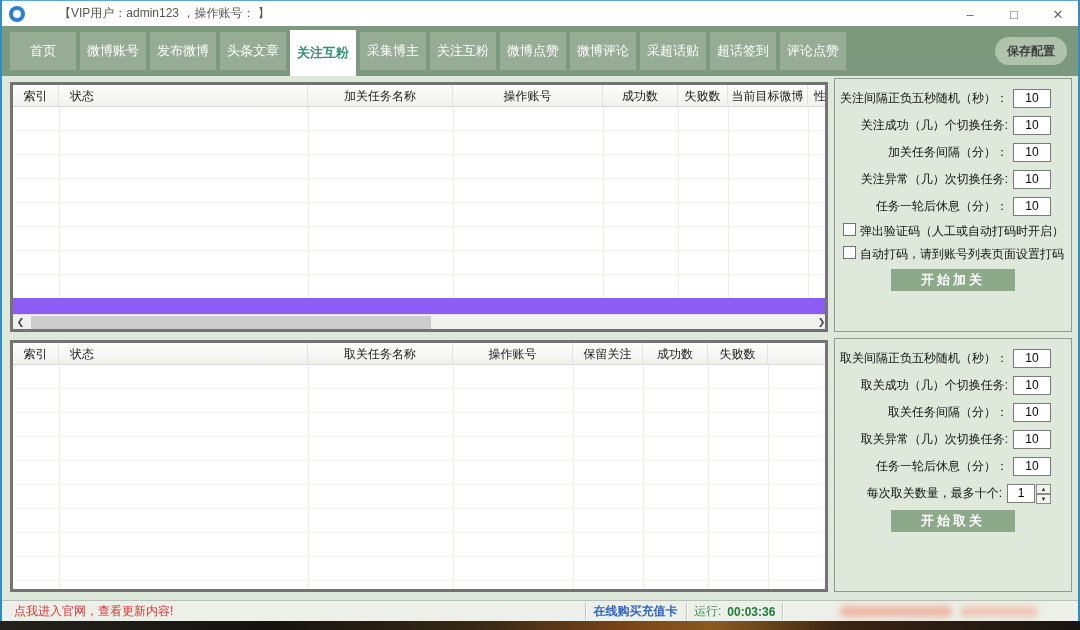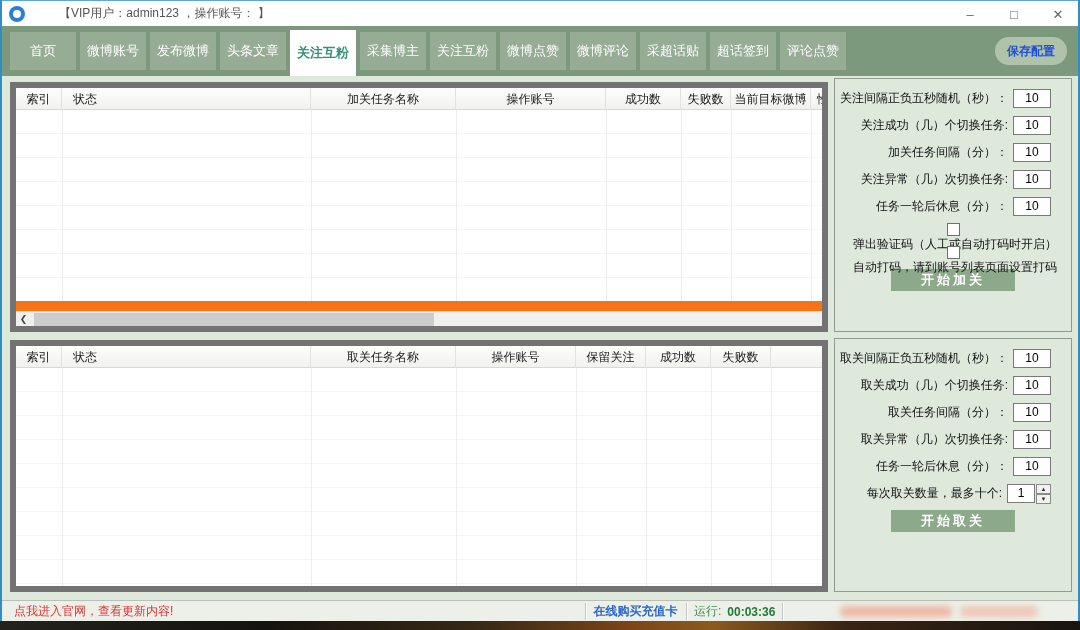--- a/index.html
+++ b/index.html
@@ -16,24 +16,24 @@
   .win-btn { width:44px; height:26px; display:flex; align-items:center; justify-content:center; font-size:13px; color:#666; }
 
   .border-left, .border-right { position:absolute; top:0; width:2px; height:621px; background:#2f8fc5; z-index:50; }
   .border-left { left:0; } .border-right { right:0; }
 
   
   .tabbar { position:absolute; left:0; top:26px; width:1080px; height:50px; background:#7c987d; }
   .tabs { position:absolute; left:10px; top:0; height:50px; display:flex; gap:4px; align-items:flex-end; }
   .tab { width:66px; height:38px; margin-bottom:6px; background:#96ac95; color:#ffffff; font-size:13px; display:flex; align-items:center; justify-content:center; cursor:default;font-family:Liberation Mono, monospace; }
   .tab.active { height:46px; margin-bottom:0; background:#ffffff; color:#35907a; font-weight:bold; }
-  .save-config-btn { position:absolute; right:13px; top:11px; width:72px; height:28px; border-radius:14px; background:#afc3ab; color:#1d4ed8; font-size:12px; font-weight:bold; display:flex; align-items:center; justify-content:center; border:none; }
-
-  
-  .table { position:absolute; background:#f97316; border:6px solid #737373; overflow:hidden; }
+  .save-config-btn { position:absolute; right:13px; top:11px; width:72px; height:28px; border-radius:14px; background:#afc3ab; color:#404040; font-size:12px; font-weight:bold; display:flex; align-items:center; justify-content:center; border:none; }
+
+  
+  .table { position:absolute; background:#8b5cf6; border:3px solid #737373; overflow:hidden; }
   .table-upper { left:10px; top:82px; width:818px; height:250px; }
   .table-lower { left:10px; top:340px; width:818px; height:252px; }
   .thead { display:flex; height:22px; background:linear-gradient(#fdfdfc,#f1f1ee); border-bottom:1px solid #d8d8d5; }
   .th { font-size:12px; color:#1a1a1a; display:flex; align-items:center; justify-content:center; border-right:1px solid #e2e2df; height:22px; white-space:nowrap; overflow:hidden; flex:none; }
   .th.left { justify-content:flex-start; }
   .tbody { position:relative; width:100%; background:repeating-linear-gradient(#ffffff 0px, #ffffff 23px, #f5f5f2 23px, #f5f5f2 24px); }
   .tbody-upper { height:191px; }
   .tbody-lower { height:228px; }
   .vline { position:absolute; top:0; bottom:0; width:1px; background:#ededea; }
 
@@ -44,21 +44,21 @@
   .hs-thumb { position:absolute; left:3px; top:1px; width:400px; height:13px; background:#cccccc; }
 
   
   .panel { position:absolute; left:834px; width:238px; border:1px solid #909a90; padding-top:9px; }
   .panel-follow { top:78px; height:254px; }
   .panel-unfollow { top:338px; height:254px; }
   .field-row { display:flex; justify-content:flex-end; align-items:center; height:20px; margin:0 20px 7px 0; }
   .field-label { font-size:12px; color:#111; margin-right:5px; white-space:nowrap; }
   .num-input { width:38px; height:19px; border:1px solid #7a7a7a; background:#fff; font-size:12px; text-align:center; font-family:"Liberation Sans",sans-serif; }
   .num-input.small { width:28px; }
-  .cb-row { display:flex; align-items:center; margin:0 4px 6px 8px; height:17px;flex-direction:column; }
+  .cb-row { display:flex; margin:0 4px 6px 8px; height:17px; }
   .cb-box { width:13px; height:13px; border:1px solid #707070; background:#ffffff; margin-right:4px; flex:none; }
   .cb-label { font-size:12px; color:#111; white-space:nowrap; }
   .start-btn { display:block; width:124px; height:22px; margin:4px auto 0 auto; background:#8ca98a; color:#ffffff; border:none; font-size:13px; font-weight:bold; letter-spacing:3px; font-family:"Liberation Sans",sans-serif; }
   .spin-wrap { display:flex; align-items:center; }
   .spinner { width:15px; height:19px; margin-left:1px; display:flex; flex-direction:column; }
   .spin-btn { flex:1; border:1px solid #8a8a8a; background:#f2f2ef; font-size:6px; line-height:8px; color:#333; display:flex; align-items:center; justify-content:center; }
 
   
   .statusbar { position:absolute; left:0; top:600px; width:1080px; height:21px; background:#edf0e8; border-top:1px solid #b9c0b8; }
   .sb-sep { position:absolute; top:2px; height:17px; width:1px; background:#c4c4c4; box-shadow:1px 0 0 #ffffff; }

